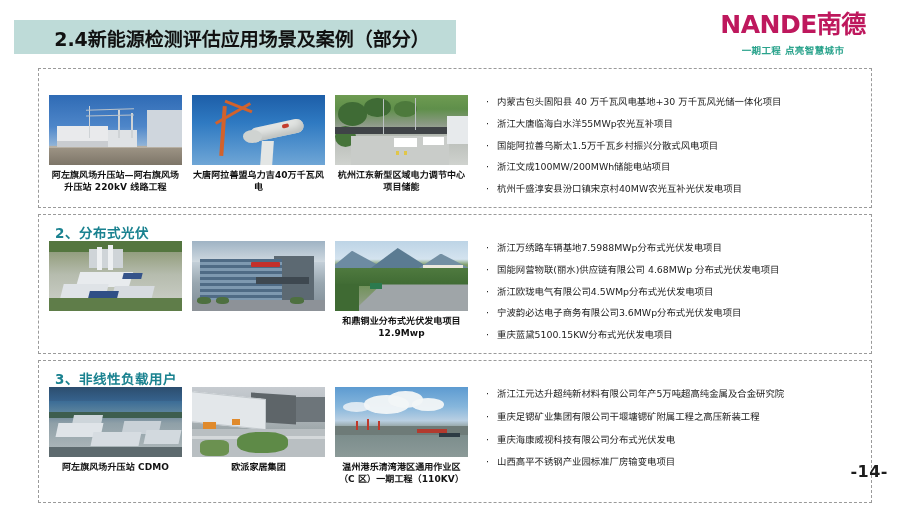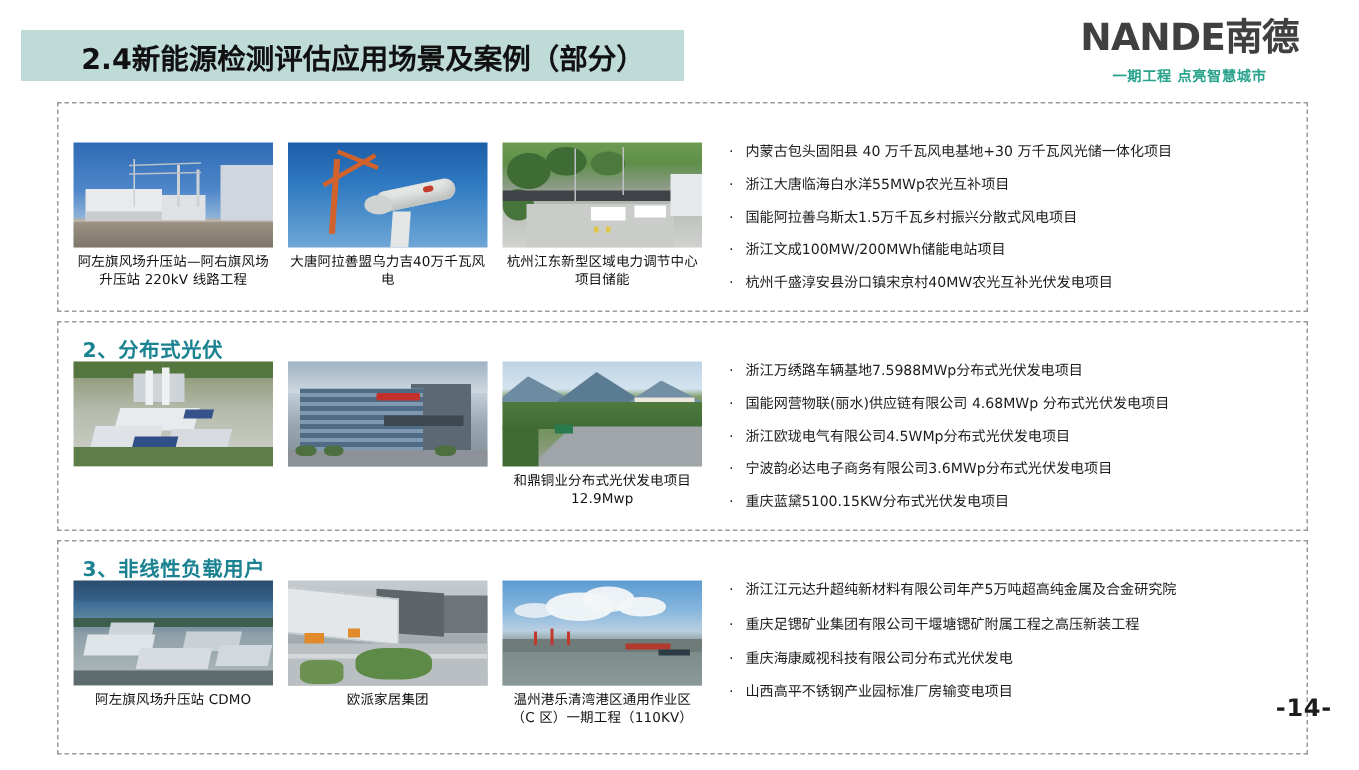--- a/index.html
+++ b/index.html
@@ -52,21 +52,21 @@
   .brand {
     position: absolute;
     right: 18px;
     top: 12px;
     text-align: center;
     width: 190px;
   }
   .brand-name {
     font-size: 25px;
     font-weight: bold;
-    color: #404040;
+    color: #be185d;
     letter-spacing: -0.5px;
     line-height: 1.05;
     white-space: nowrap;
   }
   .brand-tag {
     font-size: 9.5px;
     font-weight: bold;
     color: #2aa38c;
     letter-spacing: 0.4px;
     margin-top: 5px;
@@ -118,21 +118,21 @@
   }
   .photo {
     width: 133px;
     height: 70px;
     position: relative;
     overflow: hidden;
   }
   .caption {
     margin-top: 4px;
     font-size: 9px;
-    font-weight: normal;
+    font-weight: bold;
     color: #111111;
     text-align: center;
     line-height: 1.35;
     letter-spacing: 0.1px;
   }
 
   
   .bullet-col {
     flex: 1 1 auto;
     padding-left: 22px;

